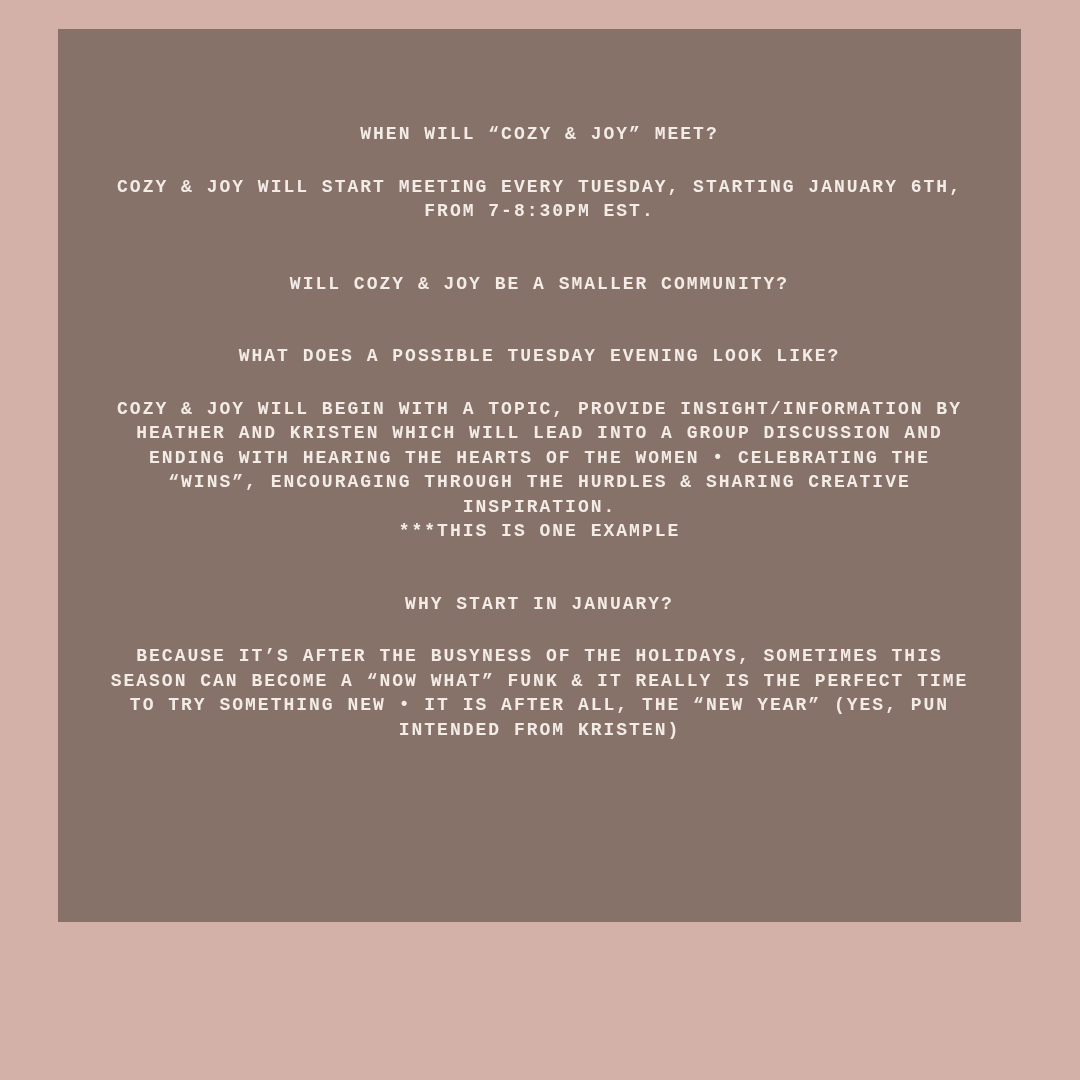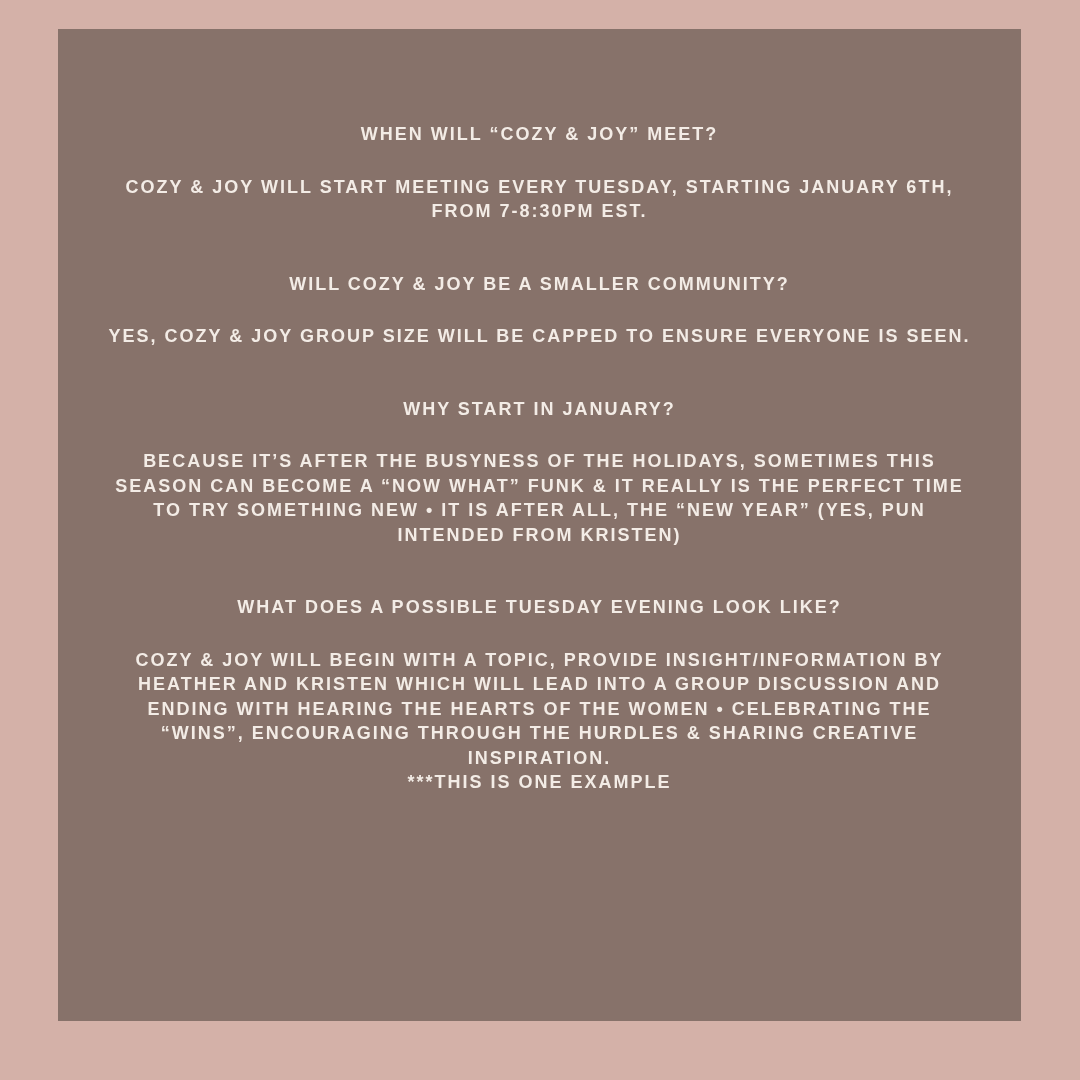--- a/index.html
+++ b/index.html
@@ -3,24 +3,24 @@
 <meta charset="utf-8">
 <style>
   html, body {
     margin: 0;
     padding: 0;
     background: #d4b1a8;
   }
   .canvas {
     position: relative;
     width: 1080px;
-    height: 1080px;
+    height: 922px;
     background: #d4b1a8;
     overflow: hidden;
-    font-family: Liberation Sans, sans-serif;
+    font-family: Liberation Mono, monospace;
   }
   .panel {
     position: absolute;
     left: 58px;
     top: 29px;
     width: 963px;
     height: 992px;
     background: #87726a;
     box-sizing: border-box;
     padding: 93px 46px 0 46px;
@@ -53,38 +53,37 @@
   <div class="panel">
 
     <section class="faq-section">
       <div class="faq-question">WHEN WILL “COZY &amp; JOY” MEET?</div>
       <div class="faq-answer">COZY &amp; JOY WILL START MEETING EVERY TUESDAY, STARTING JANUARY 6TH,
 FROM 7-8:30PM EST.</div>
     </section>
 
     <section class="faq-section">
       <div class="faq-question">WILL COZY &amp; JOY BE A SMALLER COMMUNITY?</div>
-      <div class="faq-answer">YES, COZY &amp; JOY GROUP SIZE WILL BE CAPPED TO ENSURE EVERYONE IS SEEN.</div>
     </section>
 
     <section class="faq-section">
-    </section>
-
-    <section class="faq-section">
-      <div class="faq-question">WHY START IN JANUARY?</div>
-      <div class="faq-answer">BECAUSE IT’S AFTER THE BUSYNESS OF THE HOLIDAYS, SOMETIMES THIS
-SEASON CAN BECOME A “NOW WHAT” FUNK &amp; IT REALLY IS THE PERFECT TIME
-TO TRY SOMETHING NEW • IT IS AFTER ALL, THE “NEW YEAR” (YES, PUN
-INTENDED FROM KRISTEN)</div>
     </section>
 
     <section class="faq-section">
       <div class="faq-question">WHAT DOES A POSSIBLE TUESDAY EVENING LOOK LIKE?</div>
       <div class="faq-answer">COZY &amp; JOY WILL BEGIN WITH A TOPIC, PROVIDE INSIGHT/INFORMATION BY
 HEATHER AND KRISTEN WHICH WILL LEAD INTO A GROUP DISCUSSION AND
 ENDING WITH HEARING THE HEARTS OF THE WOMEN • CELEBRATING THE
 “WINS”, ENCOURAGING THROUGH THE HURDLES &amp; SHARING CREATIVE
 INSPIRATION.
 ***THIS IS ONE EXAMPLE</div>
     </section>
 
+    <section class="faq-section">
+      <div class="faq-question">WHY START IN JANUARY?</div>
+      <div class="faq-answer">BECAUSE IT’S AFTER THE BUSYNESS OF THE HOLIDAYS, SOMETIMES THIS
+SEASON CAN BECOME A “NOW WHAT” FUNK &amp; IT REALLY IS THE PERFECT TIME
+TO TRY SOMETHING NEW • IT IS AFTER ALL, THE “NEW YEAR” (YES, PUN
+INTENDED FROM KRISTEN)</div>
+    </section>
+
   </div>
 </div>
 
 </body></html>

